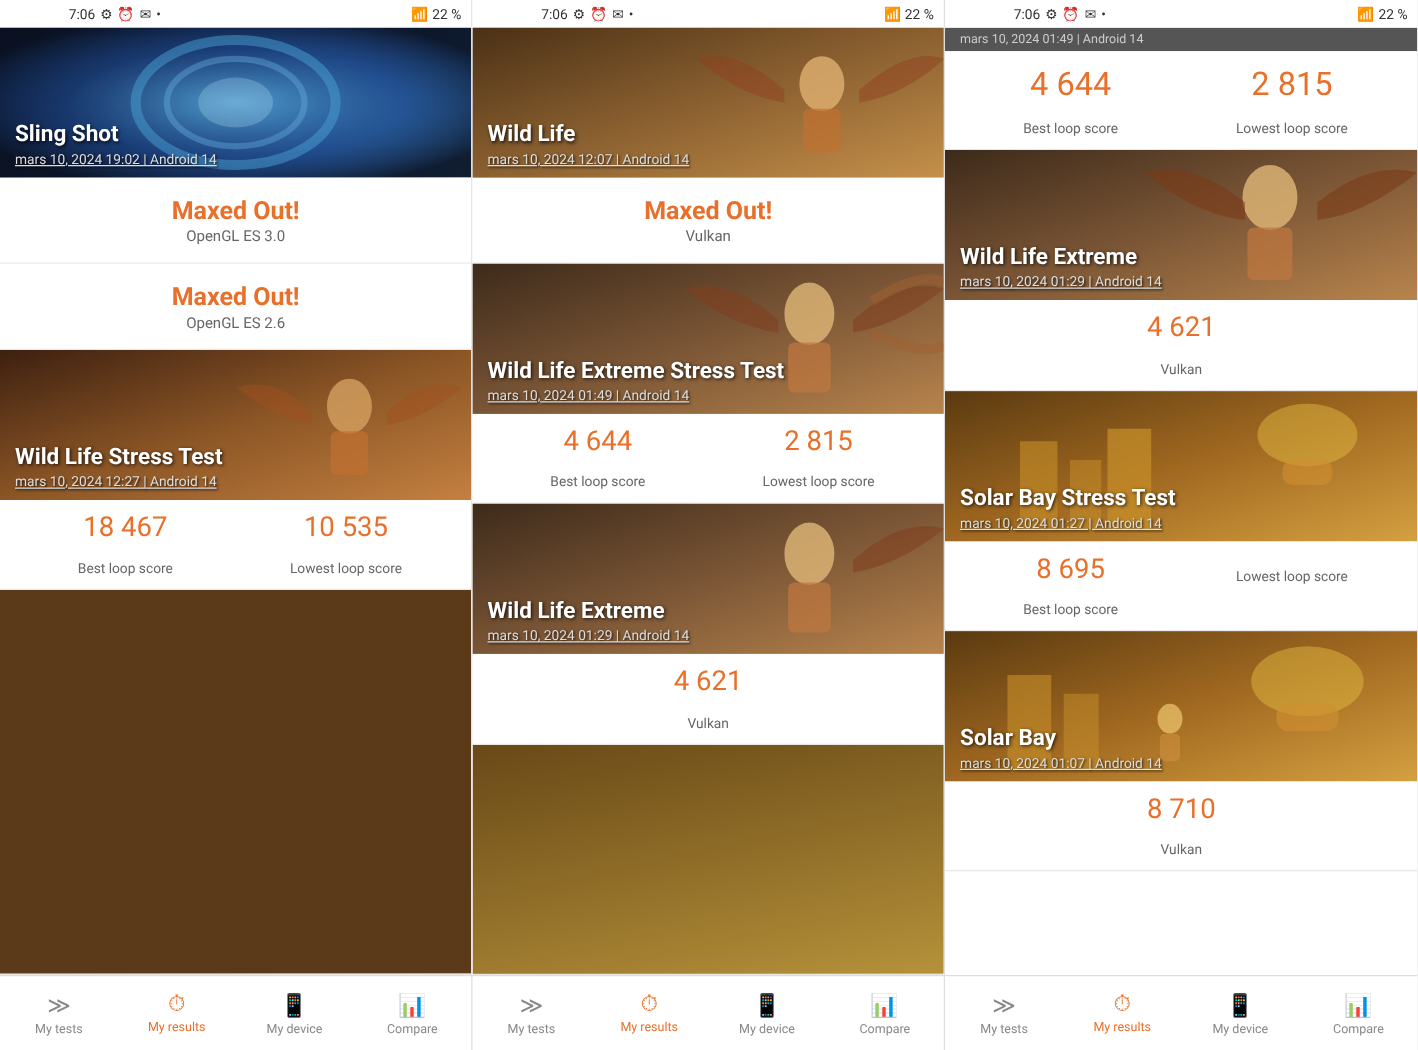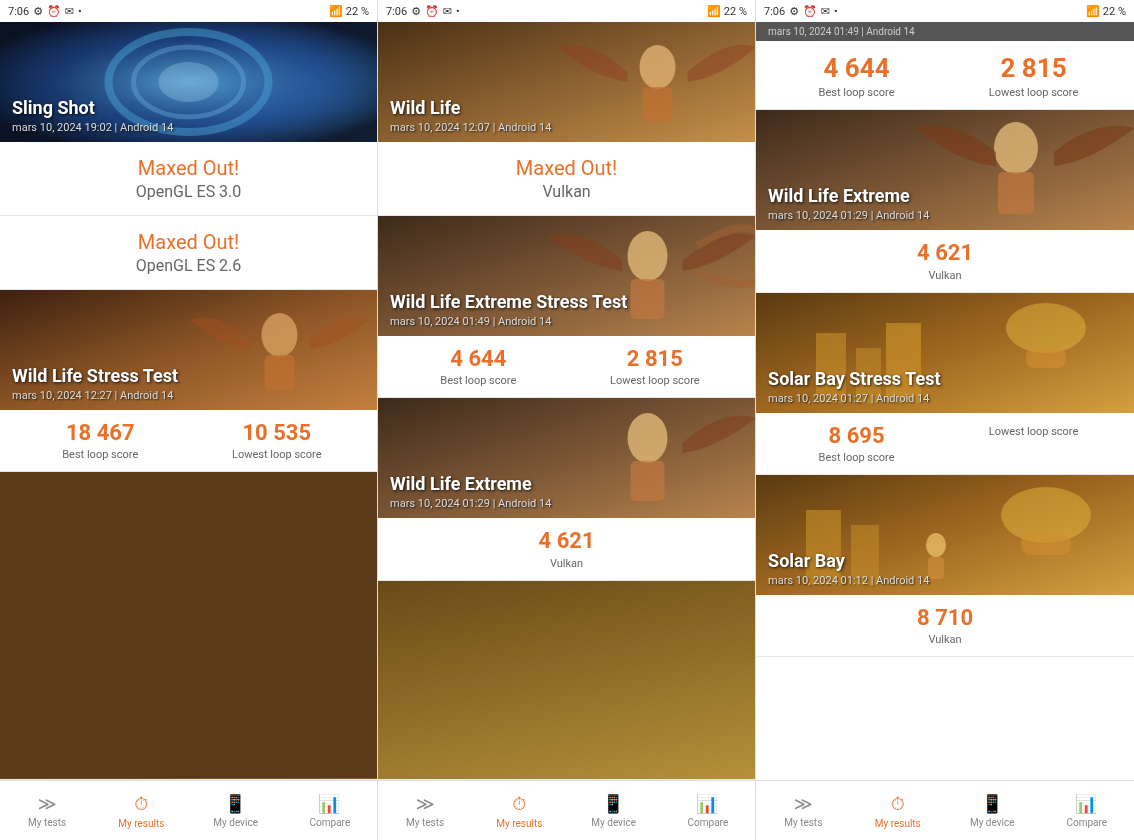--- a/index.html
+++ b/index.html
@@ -24,21 +24,21 @@
       height: 22px;
       background: #fff;
       display: flex;
       align-items: center;
       padding: 0 8px;
       font-size: 11px;
       color: #333;
       justify-content: space-between;
       border-right: 1px solid #ddd;
     }
-    .status-left { display: flex; gap: 4px; align-items: flex-start; }
+    .status-left { display: flex; gap: 4px; align-items: flex-start; margin-left: 47px; }
     .status-right { display: flex; gap: 3px; align-items: center; }
 
     
     .main-content {
       display: flex;
       flex: 1;
       overflow: hidden;
     }
 
     .column {
@@ -90,20 +90,21 @@
       font-weight: 700;
       text-shadow: 1px 1px 3px rgba(0,0,0,0.8);
     }
     .card-subtitle {
       position: absolute;
       bottom: 8px;
       left: 12px;
       color: #ddd;
       font-size: 11px;
       text-shadow: 1px 1px 2px rgba(0,0,0,0.8);
+      text-decoration: underline;
     }
 
     
     .card-top-strip {
       background: #555;
       padding: 4px 12px;
       font-size: 10px;
       color: #ccc;
     }
 
@@ -115,39 +116,39 @@
       display: flex;
       gap: 0;
     }
     .score-block {
       flex: 1;
       text-align: center;
     }
     .score-value {
       color: #e8702a;
       font-size: 22px;
-      font-weight: 700;
+      font-weight: 400;
       line-height: 1.2;
     }
     .score-label {
       color: #666;
       font-size: 11px;
-      margin-top: 2px;
+      margin-top: 12px;
     }
 
     .maxed-out {
       color: #e8702a;
       font-size: 20px;
-      font-weight: 400;
+      font-weight: 700;
       text-align: center;
       padding: 4px 0 2px;
     }
     .tech-label {
       color: #666;
-      font-size: 16px;
+      font-size: 12px;
       text-align: center;
       padding-bottom: 4px;
     }
 
     
     .bottom-nav {
       display: flex;
       width: 100%;
       height: 60px;
       background: #fff;
@@ -516,21 +517,21 @@
           <rect width="378" height="120" fill="url(#gc2)"></rect>
           <rect x="50" y="35" width="35" height="75" fill="#c8902a" opacity="0.6"></rect>
           <rect x="95" y="50" width="28" height="60" fill="#c8902a" opacity="0.5"></rect>
           <ellipse cx="290" cy="40" rx="45" ry="28" fill="#e0b840" opacity="0.5"></ellipse>
           <rect x="265" y="58" width="50" height="22" rx="10" fill="#d09030" opacity="0.6"></rect>
 
           <ellipse cx="180" cy="70" rx="10" ry="12" fill="#f0c870" opacity="0.7"></ellipse>
           <rect x="172" y="82" width="16" height="22" rx="4" fill="#d09040" opacity="0.6"></rect>
         </svg>
         <span class="card-title">Solar Bay</span>
-        <span class="card-subtitle">mars 10, 2024 01:12 | Android 14</span>
+        <span class="card-subtitle">mars 10, 2024 01:07 | Android 14</span>
       </div>
       <div class="card-body">
         <div class="score-row">
           <div class="score-block">
             <div class="score-value">8 710</div>
             <div class="score-label">Vulkan</div>
           </div>
         </div>
       </div>
     </div>

